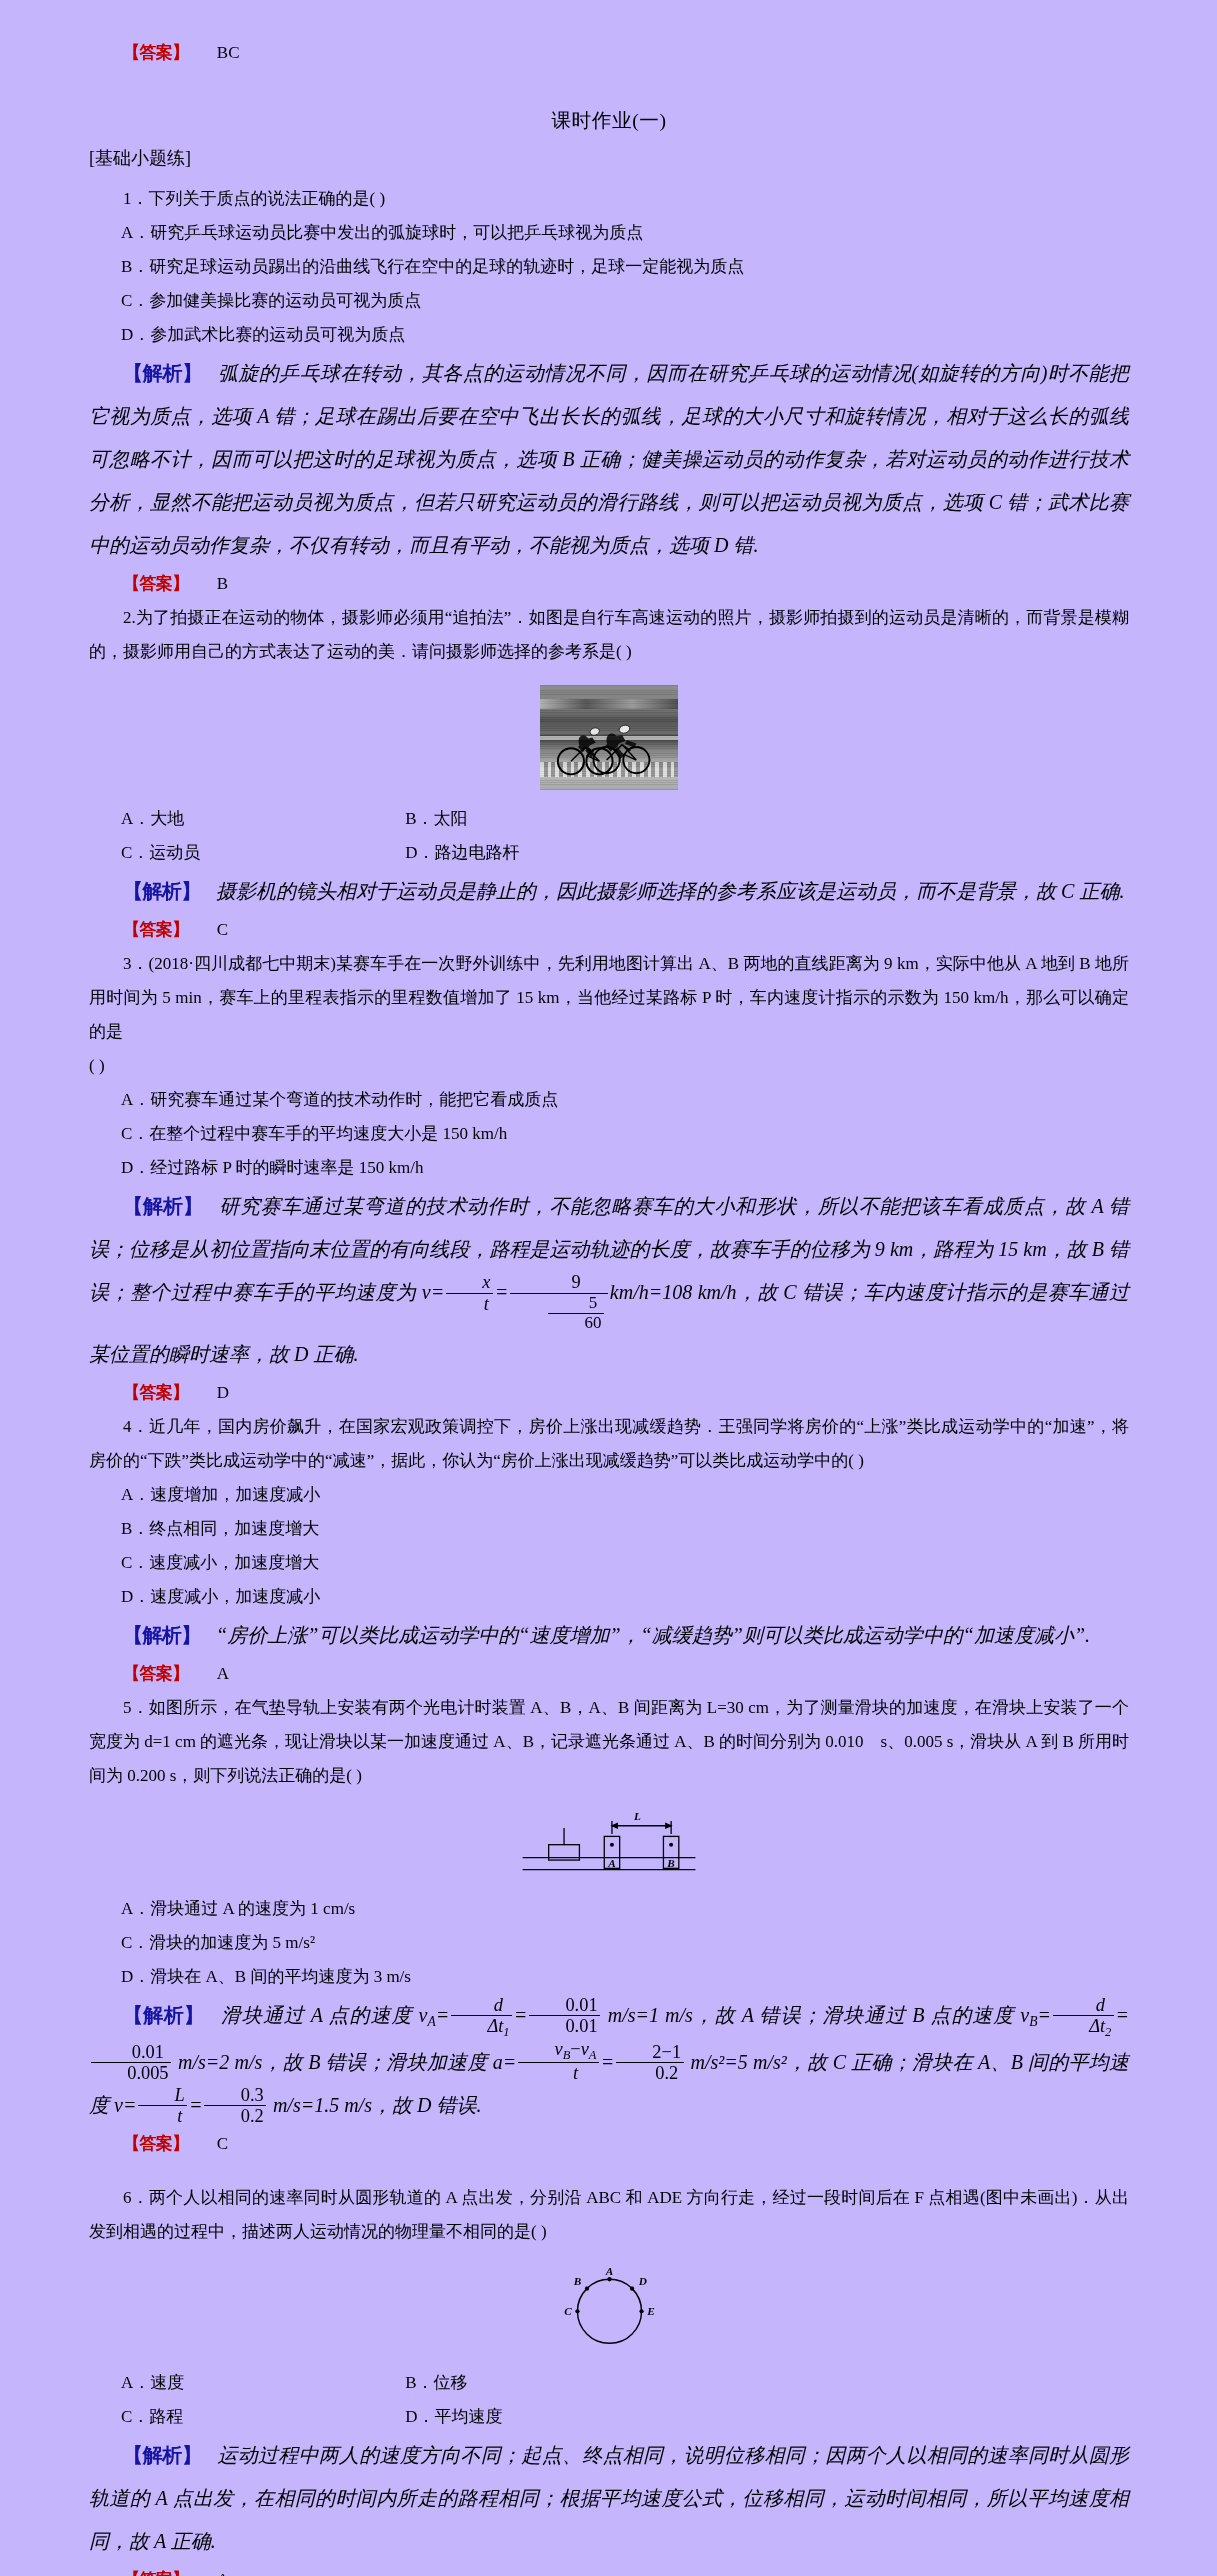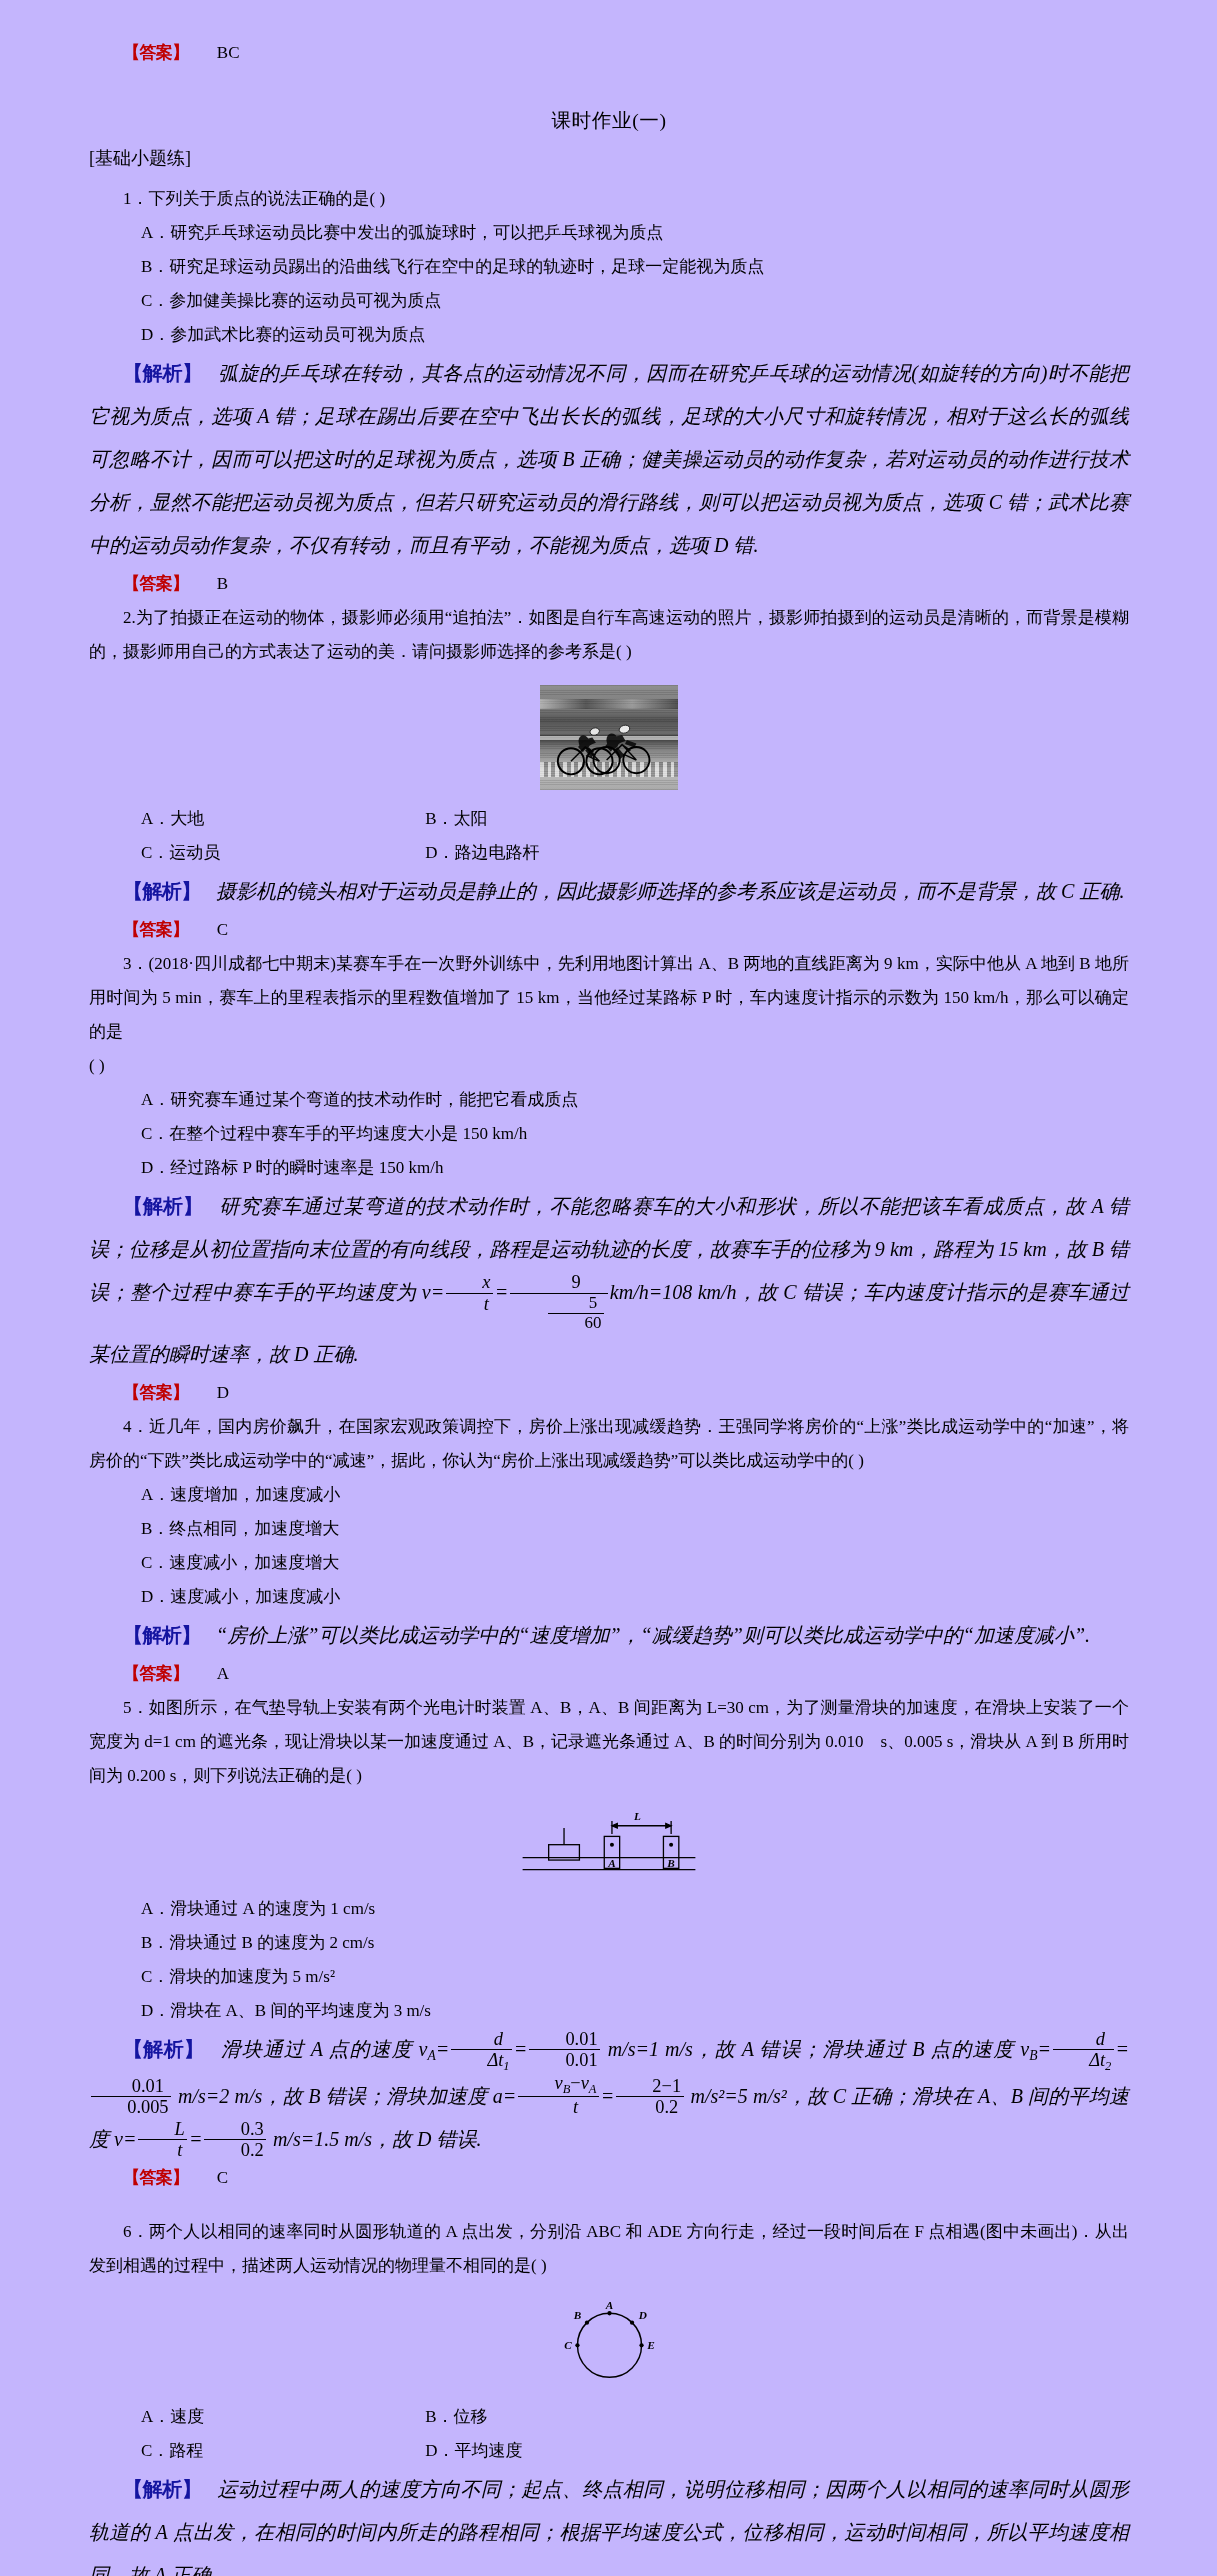--- a/index.html
+++ b/index.html
@@ -19,21 +19,21 @@
     background:#c4b5fd;
   }
   .q-line{            
     font-family:"Liberation Serif","DejaVu Serif",serif;
     font-size:17px;
     line-height:2.0;
     margin:0;
     text-align:justify;
   }
   .indent{ text-indent:34px; }
-  .opt{ margin-left:52px; }
+  .opt{ margin-left:32px; }
 
   
   .title-main{
     text-align:center;
     font-size:19.6px;
     line-height:2.0;
     margin:31px 0 0 0;
     letter-spacing:0.6px;
   }
   .title-sub{
@@ -264,21 +264,20 @@
         </g>
         <circle cx="165" cy="62" r="3.4" fill="#000"></circle>
         <circle cx="265" cy="62" r="3.4" fill="#000"></circle>
         <text x="208" y="20" font-family="Liberation Serif, serif" font-style="italic" font-weight="bold" font-size="19" text-anchor="middle">L</text>
         <text x="165" y="100" font-family="Liberation Serif, serif" font-style="italic" font-weight="bold" font-size="19" text-anchor="middle">A</text>
         <text x="265" y="100" font-family="Liberation Serif, serif" font-style="italic" font-weight="bold" font-size="19" text-anchor="middle">B</text>
       </svg>
     </div>
 
     <p class="q-line opt">A．滑块通过 A 的速度为 1 cm/s</p>
-    <p class="q-line opt">B．滑块通过 B 的速度为 2 cm/s</p>
     <p class="q-line opt">C．滑块的加速度为 5 m/s²</p>
     <p class="q-line opt">D．滑块在 A、B 间的平均速度为 3 m/s</p>
 
     <p class="ana"><span class="tag tag-ana">【解析】</span><span class="gap"></span><span>滑块通过 A 点的速度 </span><span class="mi">v</span><span class="sub">A</span>=<span class="frac"><span class="num it">d</span><span class="den"><span class="it">Δt</span><span class="sub">1</span></span></span>=<span class="frac"><span class="num">0.01</span><span class="den">0.01</span></span><span> m/s=1 m/s，故 A 错误；</span><span>滑块通过 B 点的速度 </span><span class="mi">v</span><span class="sub">B</span>=<span class="frac"><span class="num it">d</span><span class="den"><span class="it">Δt</span><span class="sub">2</span></span></span>=<span class="frac"><span class="num">0.01</span><span class="den">0.005</span></span><span> m/s=2 m/s，故 B 错误；滑</span><span>块加速度 </span><span class="mi">a</span>=<span class="frac"><span class="num"><span class="it">v</span><span class="sub">B</span><span>−</span><span class="it">v</span><span class="sub">A</span></span><span class="den it">t</span></span>=<span class="frac"><span class="num">2−1</span><span class="den">0.2</span></span><span> m/s²=5 m/s²，故 C 正确；滑块在 A、B 间的平均速度 </span><span class="mi">v</span>=<span class="frac"><span class="num it">L</span><span class="den it">t</span></span>=<span class="frac"><span class="num">0.3</span><span class="den">0.2</span></span><span> m/s=1.5 m/s，故 D 错误.</span></p>
 
     <p class="ansrow">
       <span class="tag tag-ans">【答案】</span>
       <span class="val">C</span>
     </p>
   </div>

